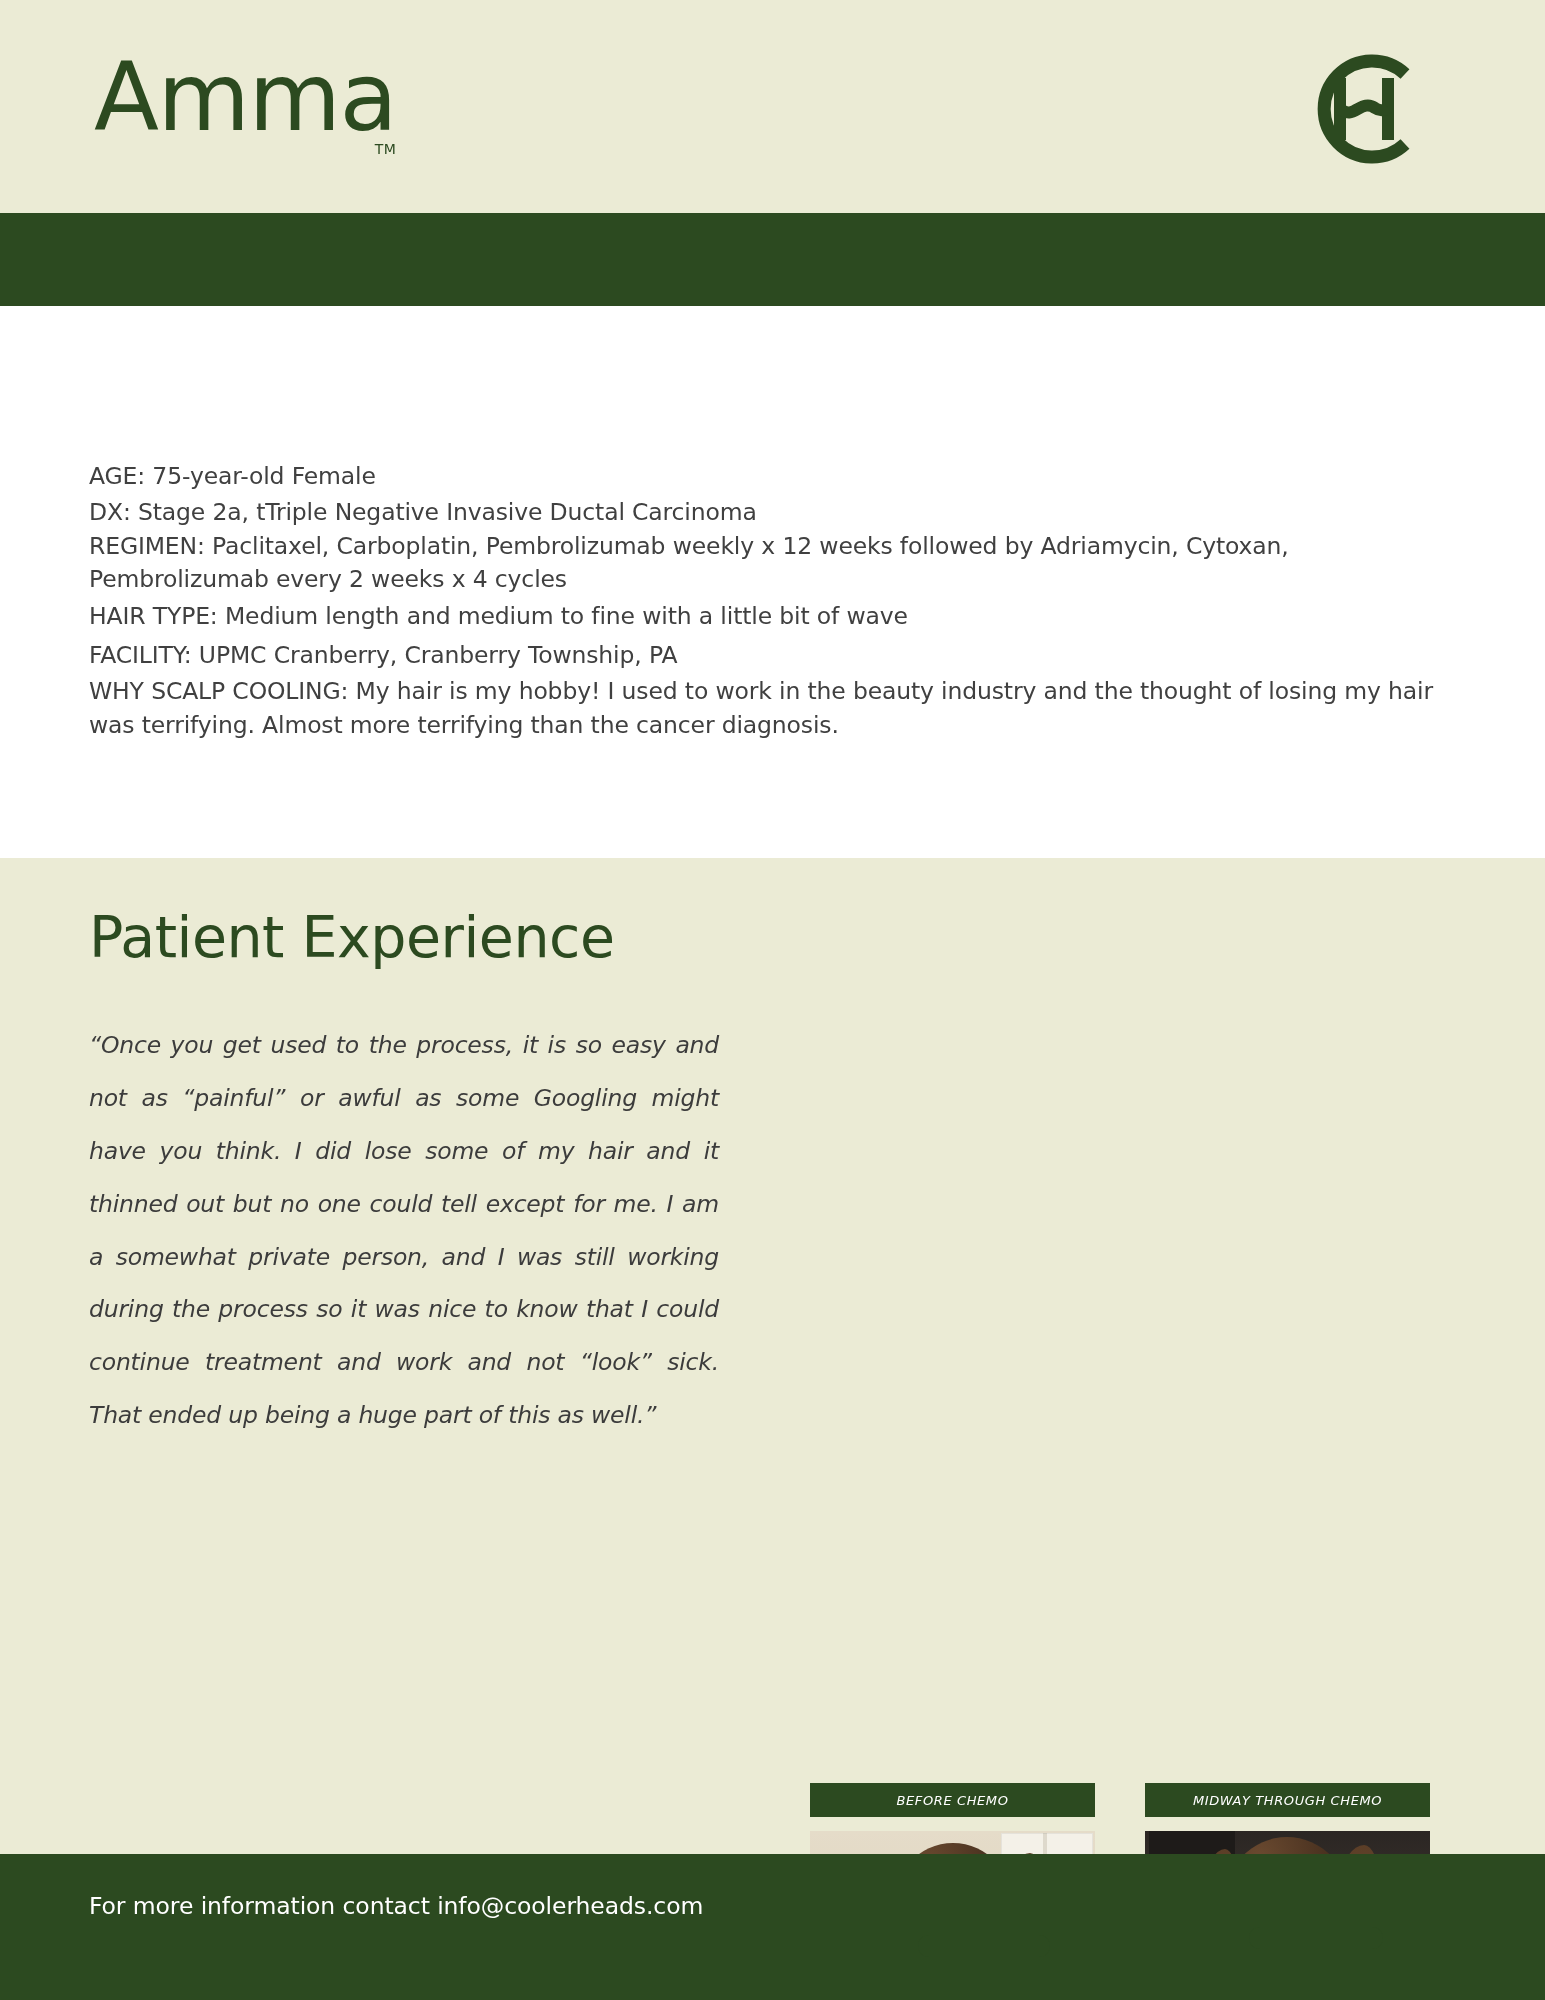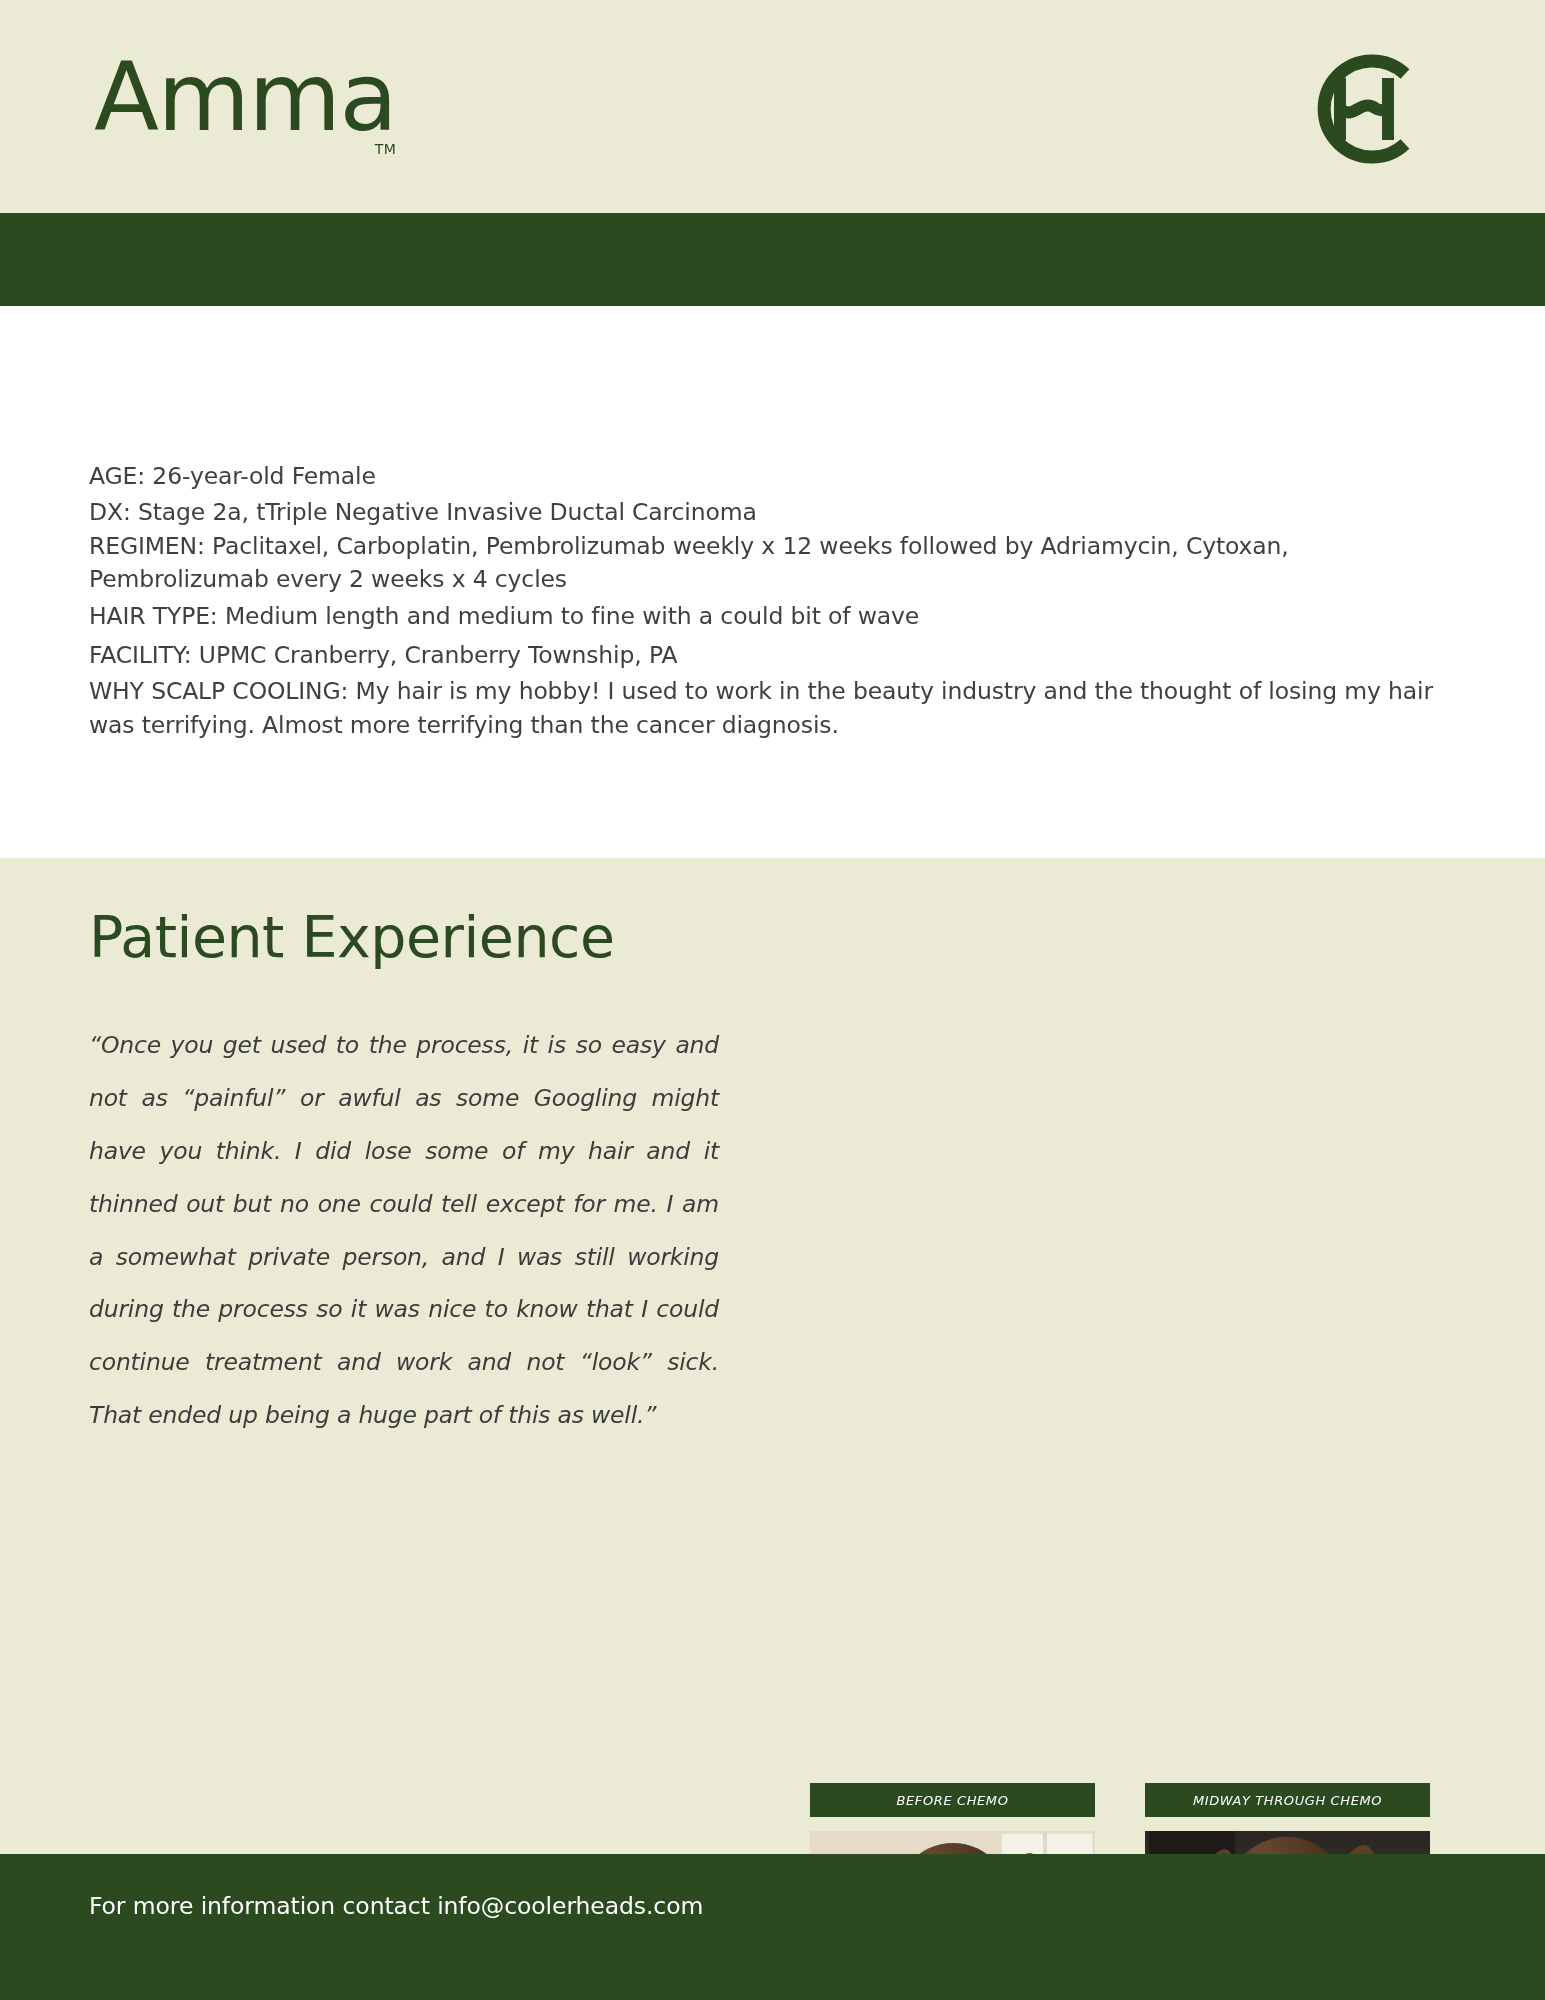--- a/index.html
+++ b/index.html
@@ -259,24 +259,24 @@
         <path d="M37 60 C50 74 58 50 72 60 C78 64 82 62 85 60" fill="none" stroke="#2c4a20" stroke-width="12" stroke-linecap="butt"></path>
       </svg>
     </div>
   </div>
 
   <div class="green-band"></div>
 
   <div class="info-section">
 
     <div class="info-lines">
-      <div class="info-line">AGE: 26-year-old Female</div>
+      <div class="info-line">AGE: 75-year-old Female</div>
       <div class="info-line tight">DX: Stage 2a, tTriple Negative Invasive Ductal Carcinoma</div>
       <div class="info-line tight">REGIMEN: Paclitaxel, Carboplatin, Pembrolizumab weekly x 12 weeks followed by Adriamycin, Cytoxan, Pembrolizumab every 2 weeks x 4 cycles</div>
-      <div class="info-line">HAIR TYPE: Medium length and medium to fine with a could bit of wave</div>
+      <div class="info-line">HAIR TYPE: Medium length and medium to fine with a little bit of wave</div>
       <div class="info-line">FACILITY: UPMC Cranberry, Cranberry Township, PA</div>
       <div class="info-line tight">WHY SCALP COOLING: My hair is my hobby! I used to work in the beauty industry and the thought of losing my hair was terrifying. Almost more terrifying than the cancer diagnosis.</div>
     </div>
   </div>
 
   <div class="exp-section">
     <div class="section-title exp-title">Patient Experience</div>
 
     <div class="quote">“Once you get used to the process, it is so easy and not as “painful” or awful as some Googling might have you think. I did lose some of my hair and it thinned out but no one could tell except for me. I am a somewhat private person, and I was still working during the process so it was nice to know that I could continue treatment and work and not “look” sick. That ended up being a huge part of this as well.”</div>
 

